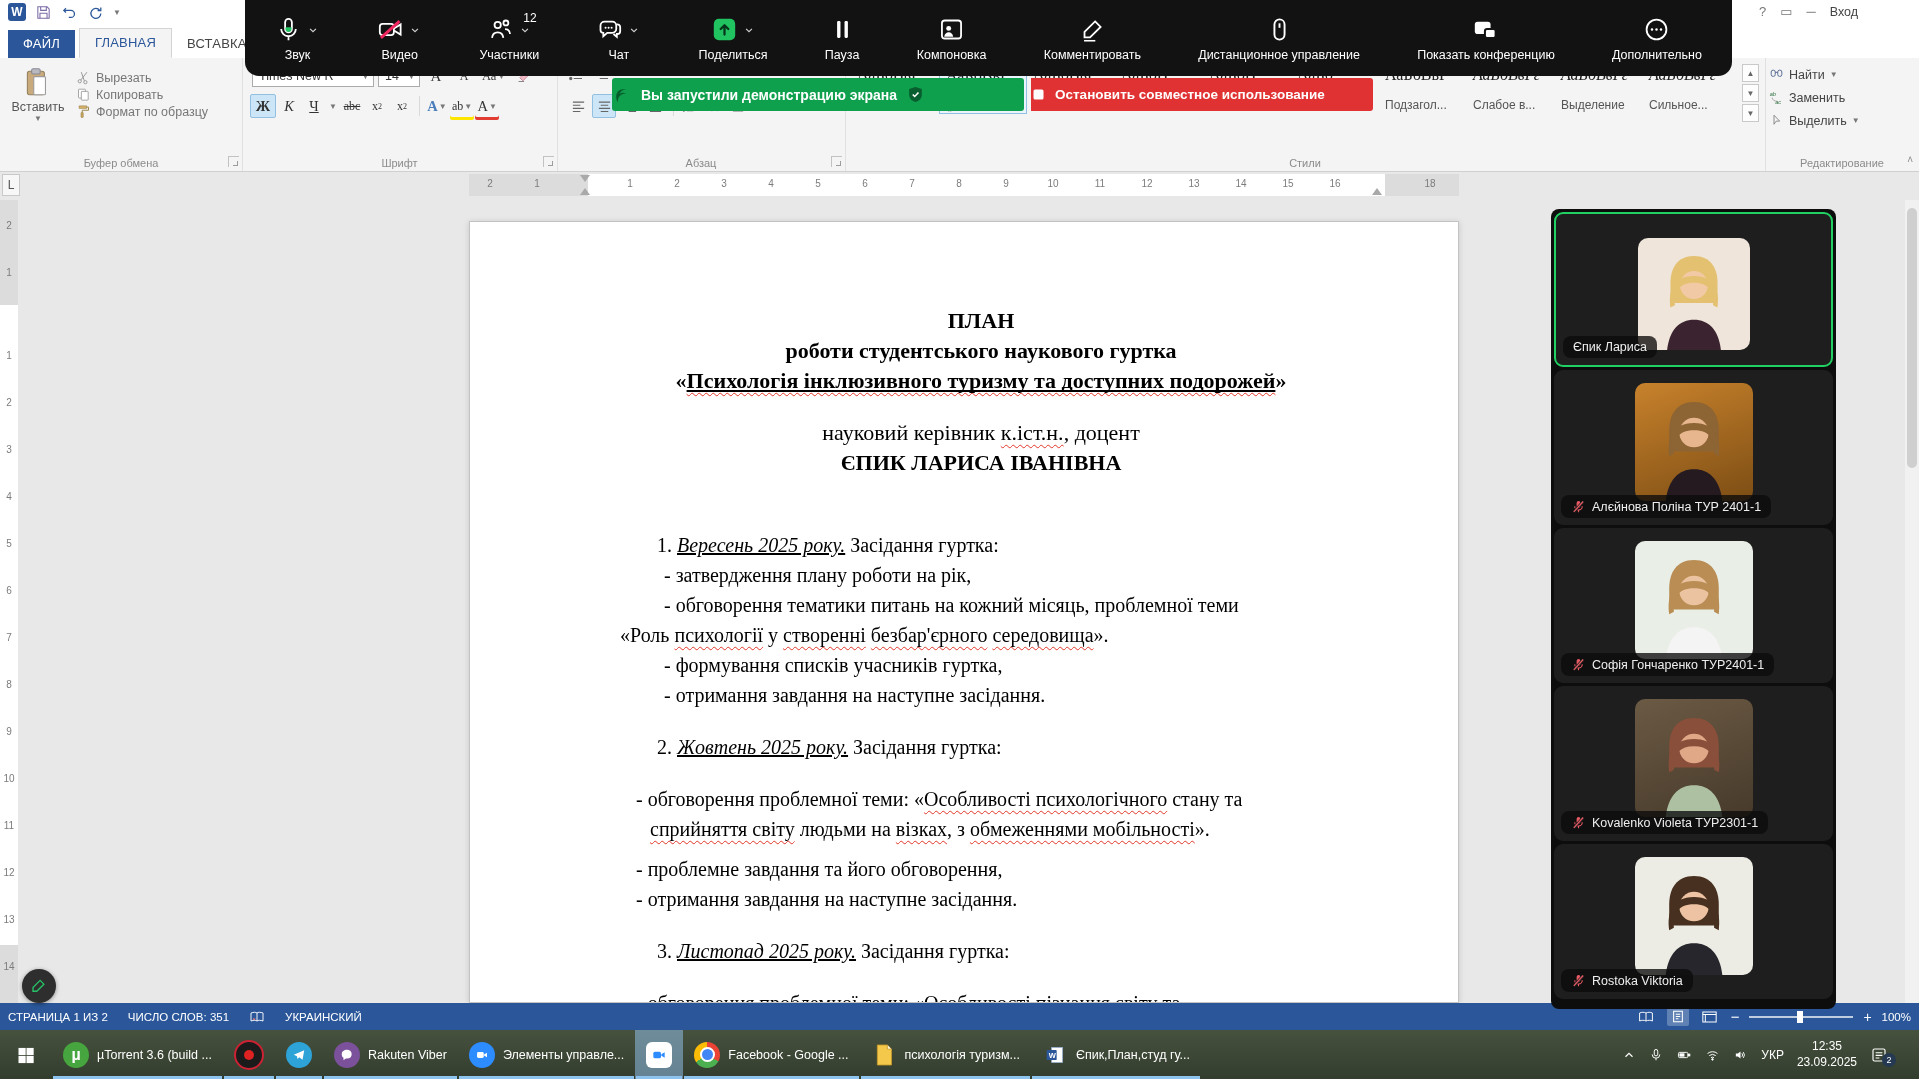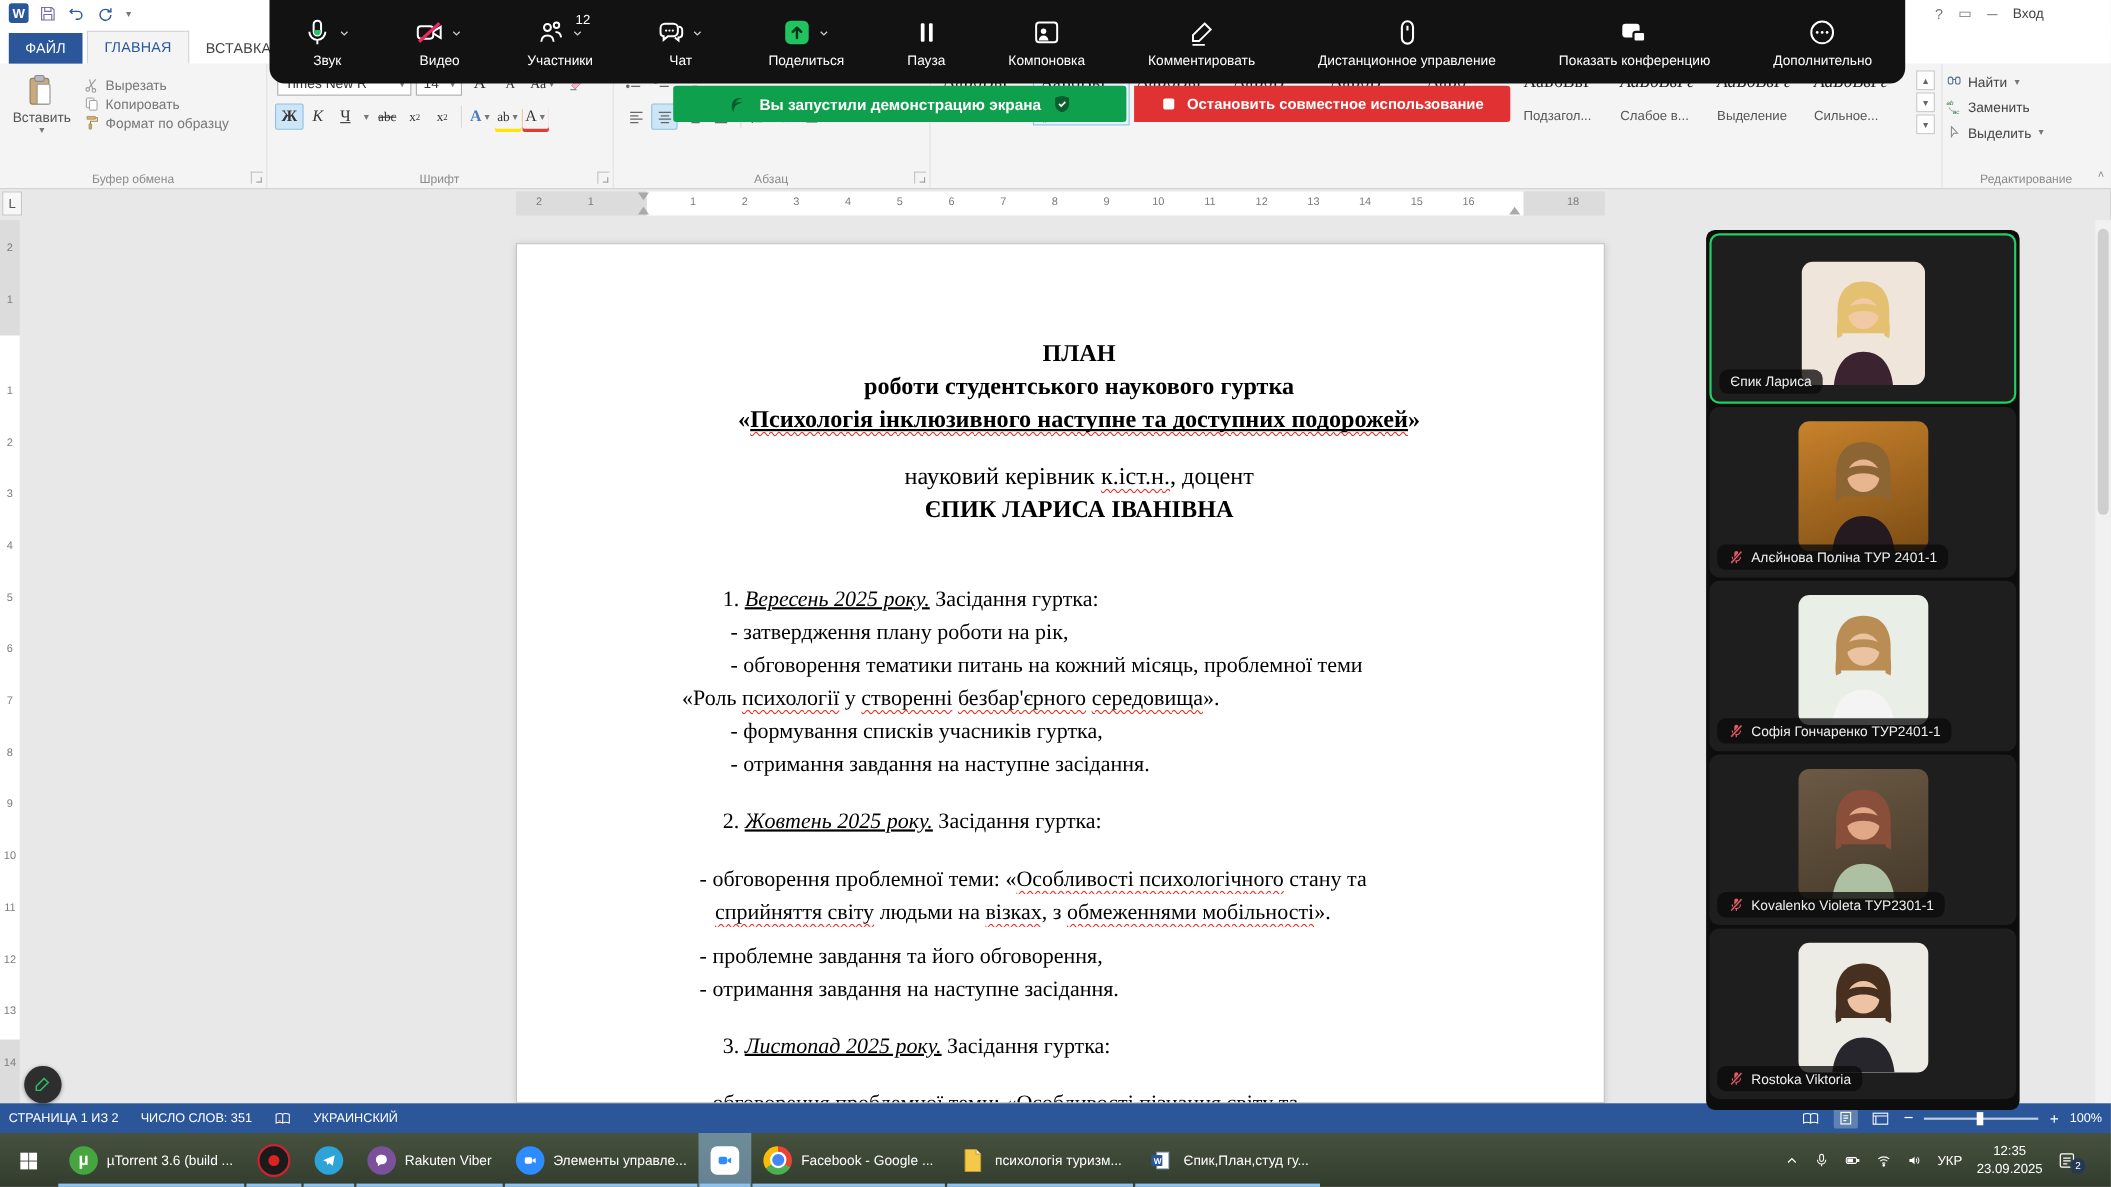--- a/index.html
+++ b/index.html
@@ -57,21 +57,21 @@
   .sp-em1{font-style:italic;color:#595959;}
   .sp-em2{font-style:italic;}
   .sp-em3{font-style:italic;color:#4472c4;}
   .pilcrow{color:#888;margin-right:1px;}
   .sg-scroll{position:absolute;right:6px;top:6px;width:17px;display:flex;flex-direction:column;gap:2px;}
   .sg-scroll div{height:16px;background:#fdfdfd;border:1px solid #c9c9c9;font-size:8px;color:#666;display:flex;align-items:center;justify-content:center;}
   .edit-col{position:absolute;left:4px;top:9px;display:flex;flex-direction:column;gap:8px;}
   .ribbon-collapse{position:absolute;right:6px;bottom:6px;color:#888;font-size:10px;}
 
   
-  .banner{position:absolute;top:78px;height:33px;display:flex;align-items:center;justify-content:center;gap:9px;
+  .banner{position:absolute;top:78px;height:33px;display:flex;align-items:center;gap:9px;
     color:#fff;font-weight:bold;z-index:46;border-radius:3px;}
   .banner.green{left:612px;width:412px;background:#0ea04d;font-size:14px;}
   .banner.red{left:1031px;width:342px;background:#e03232;font-size:13.5px;border-radius:0 3px 3px 0;}
 
   
   .tabsel{position:absolute;left:2px;top:174px;width:18px;height:22px;background:#f7f7f7;border:1px solid #c9c9c9;
     font-size:12px;color:#555;display:flex;align-items:center;justify-content:center;box-sizing:border-box;}
   .hruler{position:absolute;left:469px;top:174px;width:990px;height:22px;background:#dcdcdc;z-index:4;}
   .hruler .white{position:absolute;left:119px;top:0;width:797px;height:100%;background:#fff;}
   .rnum{position:absolute;top:4px;font-size:10px;color:#7c7c7c;transform:translateX(-50%);}
@@ -400,20 +400,21 @@
           <div class="scell">
             <div class="sprev sp-em3">АаБбВвГг</div>
             <div class="sname">Сильное...</div>
           </div>
         </div>
       <div class="sg-scroll">
         <div>▲</div>
         <div>▼</div>
         <div>▼</div>
       </div>
+      <div class="rg-label">Стили</div>
     </div>
 
     <div class="rg" style="left:1765px;right:0;border-right:none;">
       <div class="edit-col">
         <div class="mini" style="color:#444;">
             <svg width="15" height="15" viewBox="0 0 24 24" fill="none" stroke="#5a6e96" stroke-width="1.6">
               <rect x="3.5" y="5" width="6.5" height="10" rx="3"></rect>
               <rect x="14" y="5" width="6.5" height="10" rx="3"></rect>
               <path d="M10 8.5h4"></path>
             </svg>
@@ -505,21 +506,21 @@
         <div class="vnum" style="top: 667px;">12</div>
         <div class="vnum" style="top: 714px;">13</div>
         <div class="vnum" style="top: 761px;">14</div>
       </div>
   </div>
 
   <div class="page">
     <div class="doc" id="doc-paras">
         <div class="para c lg"><span class="b">ПЛАН</span></div>
         <div class="para c lg"><span class="b">роботи студентського наукового гуртка</span></div>
-        <div class="para c lg"><span class="b">«</span><span class="b u"><span class="sq">Психологія інклюзивного наступне та доступних подорожей</span></span><span class="b">»</span></div>
+        <div class="para c lg"><span class="b">«</span><span class="b u"><span class="sq">Психологія інклюзивного туризму та доступних подорожей</span></span><span class="b">»</span></div>
         <div class="para gap-sm">&nbsp;</div>
         <div class="para c lg"><span>науковий керівник </span><span class="sq">к.іст.н.</span><span>, доцент</span></div>
         <div class="para c lg"><span class="b">ЄПИК ЛАРИСА ІВАНІВНА</span></div>
         <div class="para">&nbsp;</div>
         <div class="para gap-sm">&nbsp;</div>
         <div class="para ind1"><span>1. </span><span class="i u">Вересень 2025 року.</span><span> Засідання гуртка:</span></div>
         <div class="para ind2"><span>- затвердження плану роботи на рік,</span></div>
         <div class="para ind2"><span>- обговорення тематики питань на кожний місяць, проблемної теми</span></div>
         <div class="para"><span>«Роль </span><span class="sq">психології</span><span> у </span><span class="sq">створенні</span><span> </span><span class="sq">безбар'єрного</span><span> </span><span class="sq">середовища</span><span>».</span></div>
         <div class="para ind2"><span>- формування списків учасників гуртка,</span></div>

